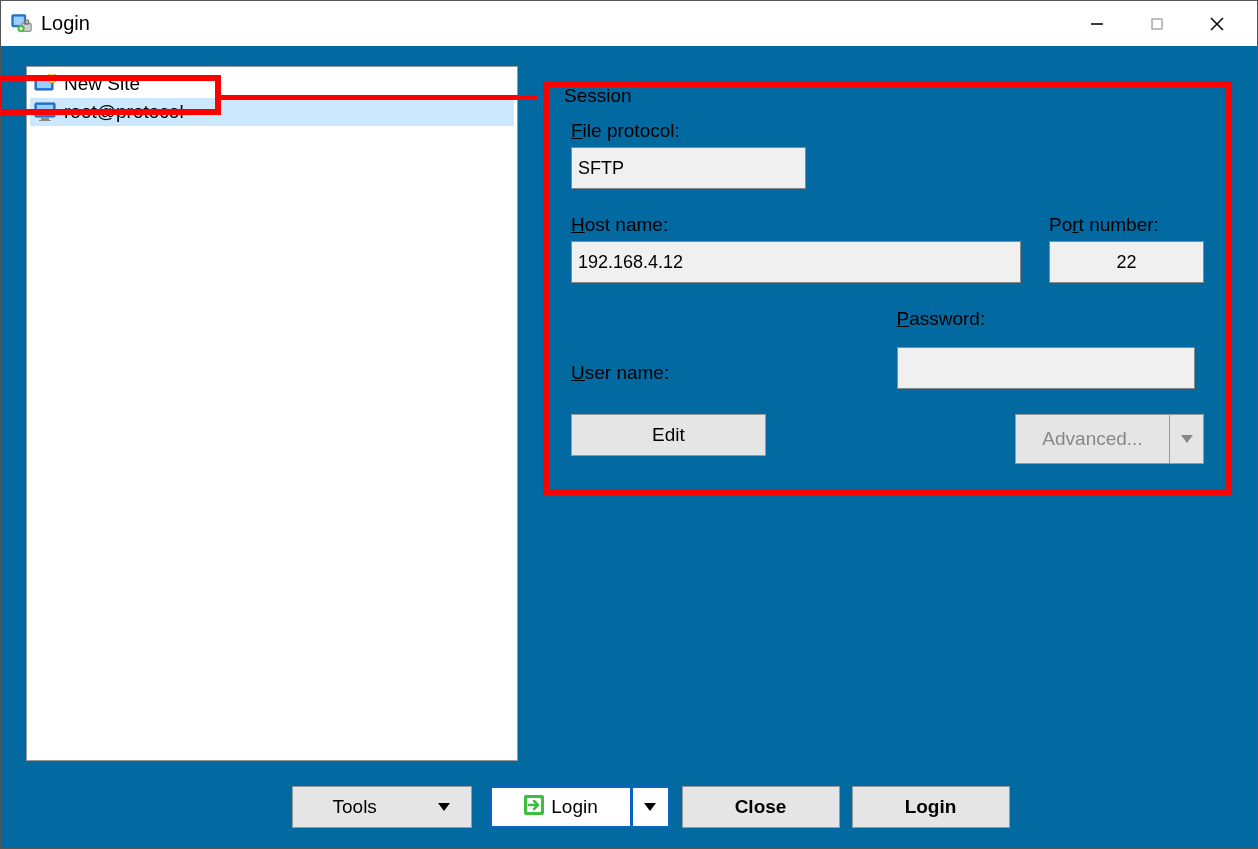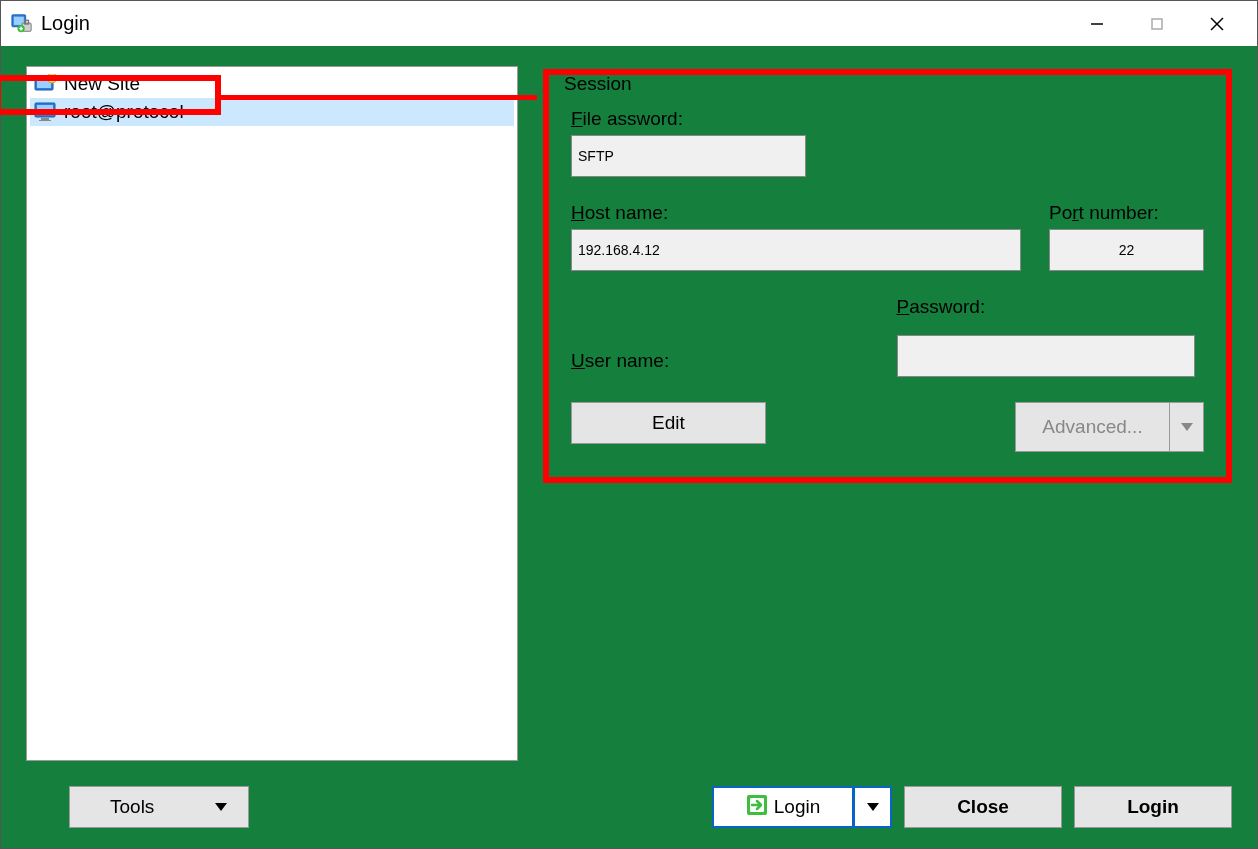--- a/index.html
+++ b/index.html
@@ -9,21 +9,21 @@
       margin: 0;
       padding: 0;
       font-family: 'Segoe UI', Tahoma, sans-serif;
       font-size: 18px;
       background: #f0f0f0;
       color: #000;
     }
     .window {
       width: 1258px;
       height: 849px;
-      background: #15803d;
+      background: #0369a1;
       border: 1px solid #555;
       display: flex;
       flex-direction: column;
     }
     .titlebar {
       height: 45px;
       display: flex;
       align-items: center;
       padding: 0 10px;
       background: #fff;
@@ -91,21 +91,21 @@
       justify-content: center;
     }
     .right-panel {
       flex: 1;
       position: relative;
     }
     .session-fieldset {
       border: 6px solid #ff0000;
       padding: 15px 22px 25px 22px;
       position: relative;
-      margin-top: 3px;
+      margin-top: 15px;
     }
     .session-legend {
       position: absolute;
       top: -2px;
       left: 15px;
       font-size: 19px;
       padding: 0 0;
       color: #000;
     }
     .form-row {
@@ -123,41 +123,41 @@
       margin-bottom: 5px;
     }
     .form-group .underline {
       text-decoration: underline;
     }
     .form-input {
       height: 22px;
       border: 1px solid #888;
       background: #fff;
       padding: 20px 6px;
-      font-size: 14px;
+      font-size: 18px;
       font-family: inherit;
     }
     .form-input[readonly] {
       background: #f0f0f0;
     }
     .btn {
       height: 42px;
       border: 1px solid #999;
       background: #e5e5e5;
       font-size: 19px;
       font-family: inherit;
       cursor: pointer;
       display: inline-flex;
       align-items: center;
       justify-content: center;
       padding: 0 15px;
     }
     .bottom-row {
       display: flex;
-      justify-content: space-between;
+      justify-content: center;
       margin-top: 18px;
       gap: 18px;
       padding-left: 43px;
     }
     .bottom-left {
       display: flex;
       gap: 130px;
     }
     .bottom-right {
       display: flex;
@@ -308,21 +308,21 @@
         </div>
       </div>
 
       <div class="right-panel">
         <div class="session-fieldset">
           <span class="session-legend">Session</span>
 
           <div class="inner-session">
 
             <div class="form-group">
-              <label><span class="underline">F</span><span>ile assword:</span></label>
+              <label><span class="underline">F</span><span>ile protocol:</span></label>
               <input class="form-input" readonly="" style="width: 235px;" value="SFTP">
             </div>
 
             <div class="form-row" style="margin-top: 25px; gap: 28px;">
               <div class="form-group" style="flex:1;">
                 <label><span class="underline">H</span>ost name:</label>
                 <input class="form-input" readonly="" style="width: 450px;" value="192.168.4.12">
               </div>
               <div class="form-group">
                 <label>Po<span class="underline">r</span>t number:</label>

